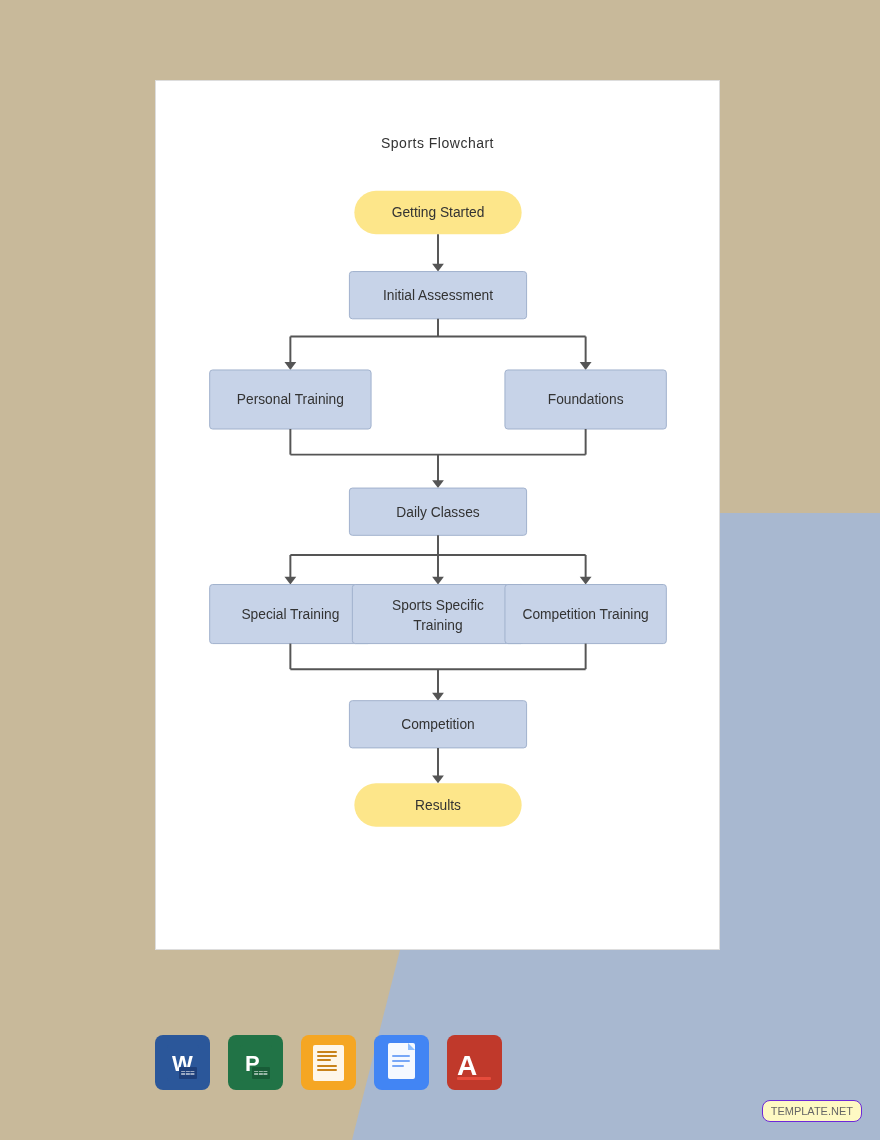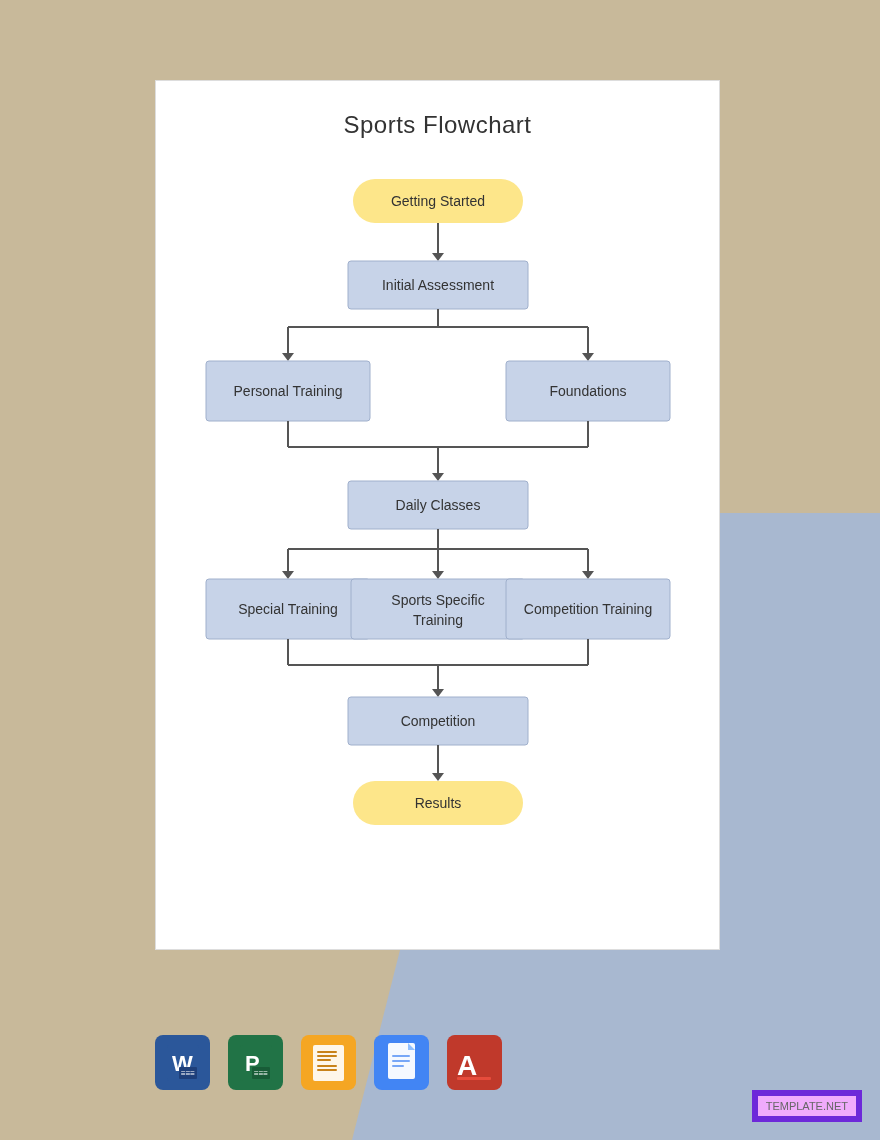--- a/index.html
+++ b/index.html
@@ -41,25 +41,26 @@
       background: white;
       border: 1px solid #ddd;
       z-index: 1;
       display: flex;
       flex-direction: column;
       align-items: center;
       padding: 30px 20px 20px;
     }
 
     .chart-title {
-      font-size: 24px;
+      font-size: 14px;
       font-weight: 500;
       color: #333;
       margin-bottom: 30px;
       letter-spacing: 0.5px;
+      margin-top: 24px;
     }
 
     
     .icons-bar {
       position: absolute;
       bottom: 50px;
       left: 155px;
       display: flex;
       gap: 18px;
       z-index: 2;
@@ -84,23 +85,23 @@
     .icon-project { background: #217346; }
     .icon-pages { background: #f5a623; }
     .icon-docs { background: #4285f4; }
     .icon-acrobat { background: #c0392b; }
 
     
     .template-badge {
       position: absolute;
       bottom: 18px;
       right: 18px;
-      background: #f0abfc;
-      border: 6px solid #6d28d9;
-      border-radius: 0;
+      background: #fef9c3;
+      border: 1px solid #6d28d9;
+      border-radius: 8px;
       padding: 4px 8px;
       font-size: 11px;
       color: #666;
       z-index: 3;
     }
   </style>
 </head>
 <body>
 
 <div class="bg-top-left"></div>

